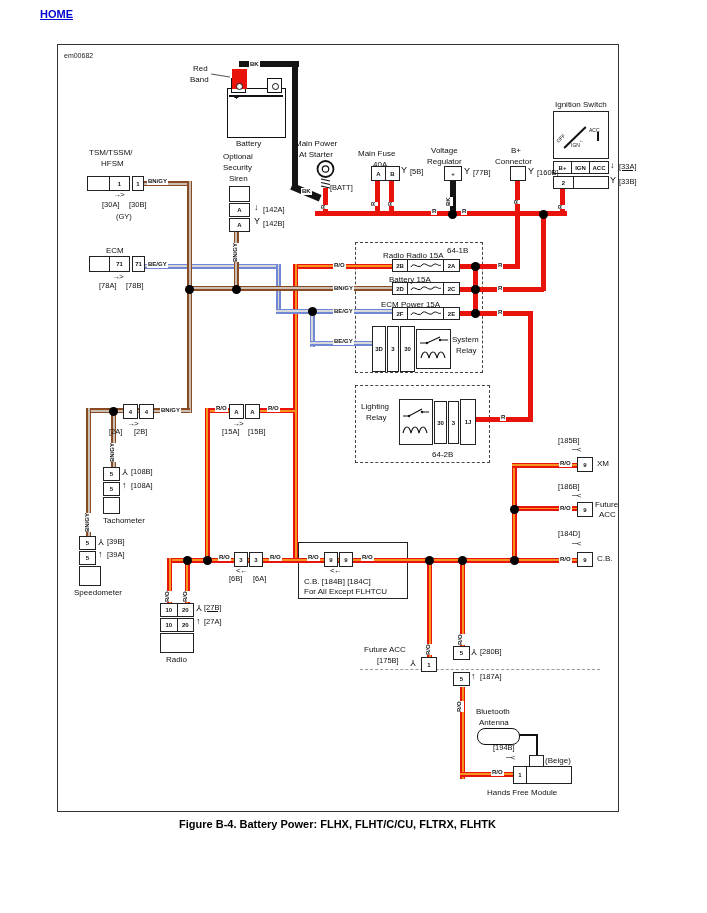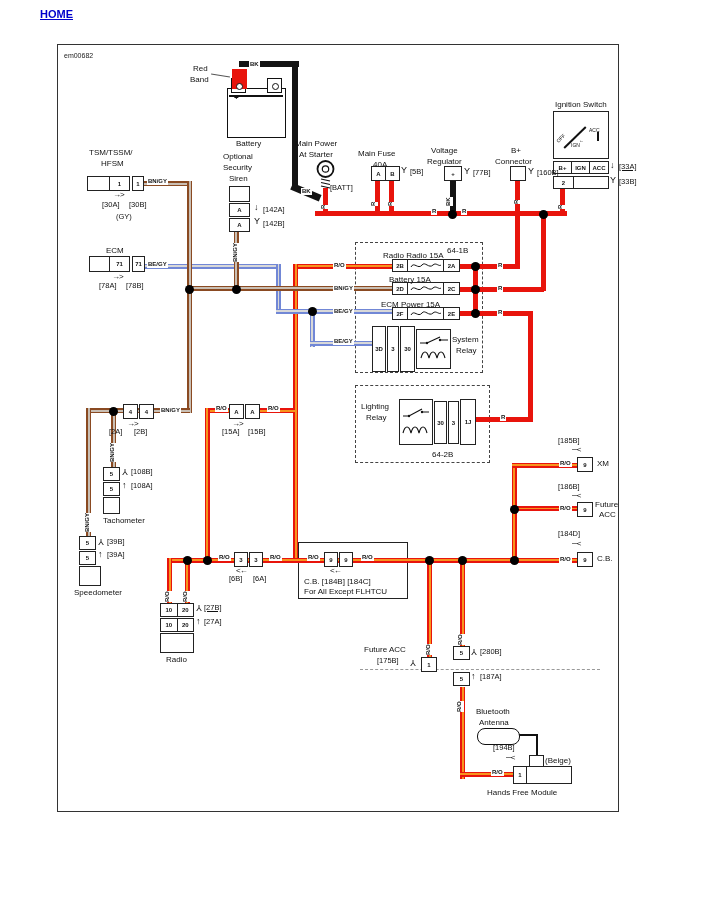--- a/index.html
+++ b/index.html
@@ -458,13 +458,14 @@
       <div class="lb vl" style="left: 428px; top: 712px;">R/O</div>
       <div class="lb nm" style="left: 449px; top: 707px;">Bluetooth</div>
       <div class="lb nm" style="left: 452px; top: 718px;">Antenna</div>
       <div class="lb br" style="left: 466px; top: 744px;">[194B]</div>
       <div class="lb sym2" style="left: 479px; top: 754px;">─&lt;</div>
       <div class="lb nm" style="left: 518px; top: 756px;">(Beige)</div>
       <div class="lb wl" style="left: 464px; top: 769px;">R/O</div>
       <div class="lb nm" style="left: 460px; top: 788px;">Hands Free Module</div>
     </div>
 
+  <div class="caption">Figure B-4. Battery Power: FLHX, FLHT/C/CU, FLTRX, FLHTK</div>
 </div>
 
 </body></html>

